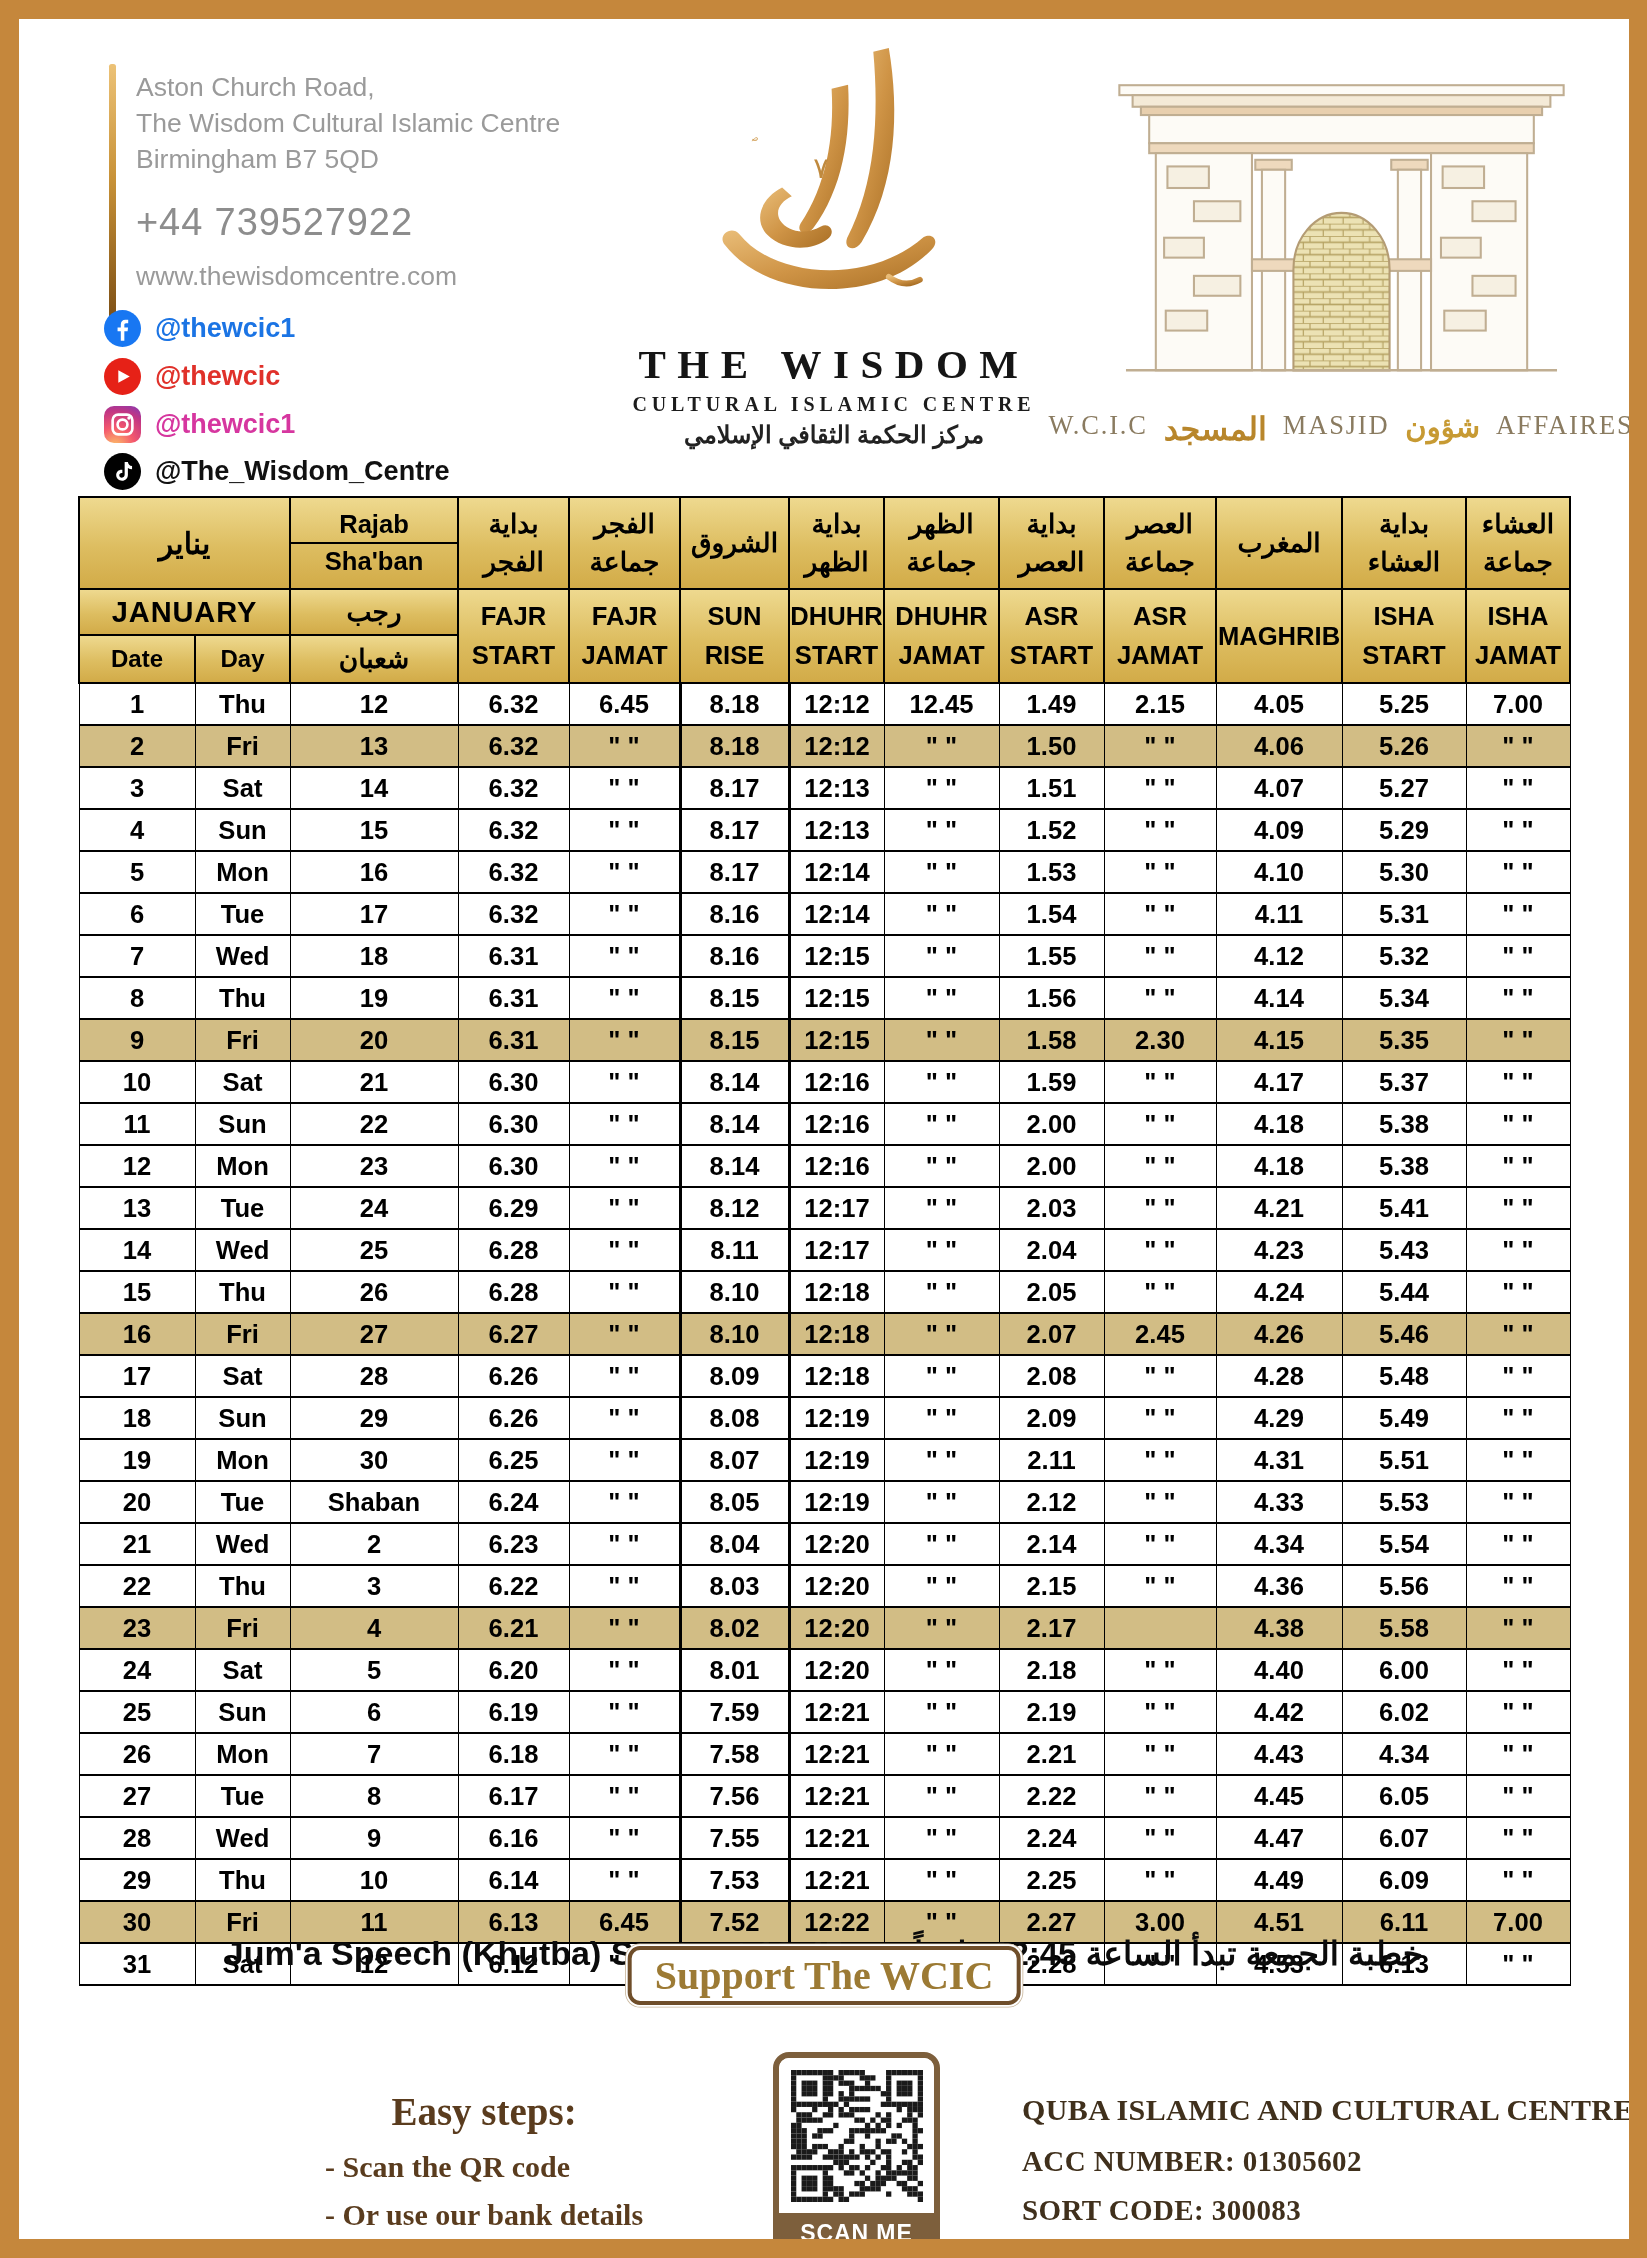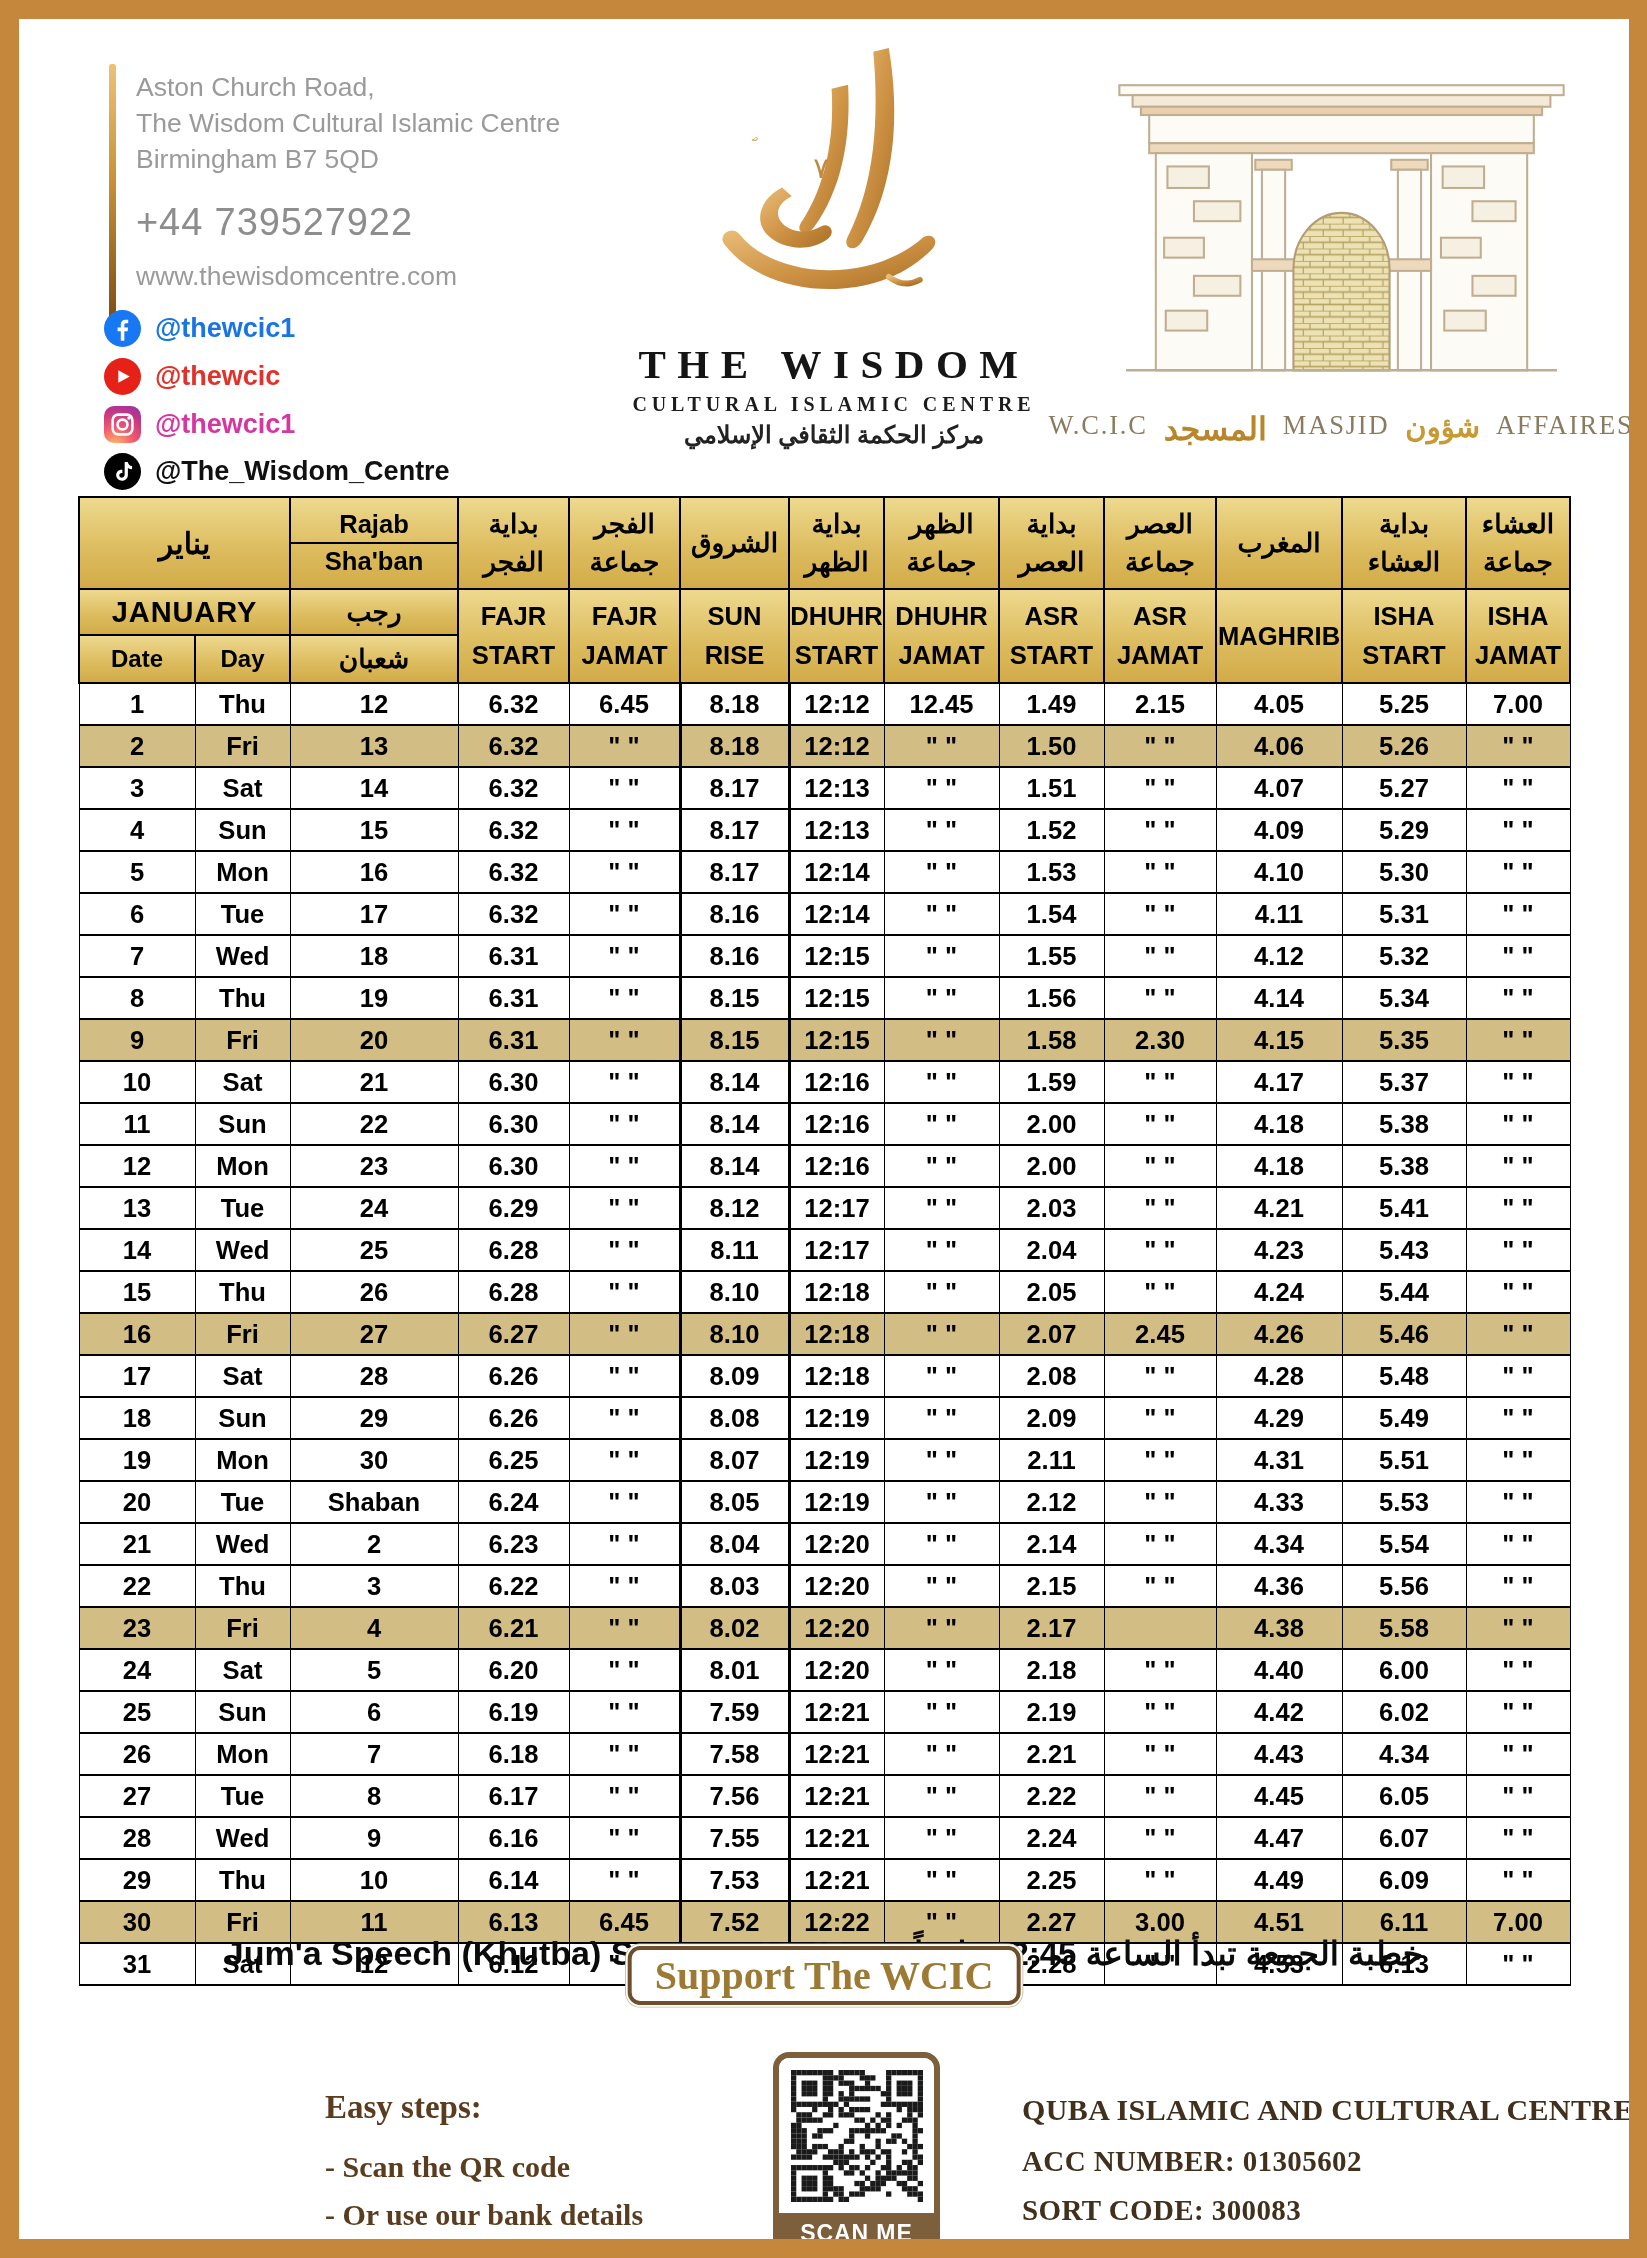--- a/index.html
+++ b/index.html
@@ -65,21 +65,21 @@
   .khutba{position:absolute;left:0;top:1934px;width:100%;text-align:center;white-space:nowrap;}
   .khutba .en{font-size:34px;font-weight:800;color:#0b0b0b;}
   .khutba .arab{font-size:33px;font-weight:800;color:#0b0b0b;margin-left:16px;}
   .support-box{position:absolute;left:50%;top:1946px;transform:translateX(-50%);
     background:#fff;border:4.4px solid #6f4e2a;border-radius:12.4px;padding:0 23px;
     box-shadow:0 0 0 1.8px #fff, 0 0 0 2.6px #c7b59a;}
   .support-box span{font-family:"Liberation Serif",serif;font-weight:bold;font-size:40px;
     color:#9c7a34;line-height:51px;white-space:nowrap;}
   .easy-steps{position:absolute;left:325px;top:2089px;color:#5a3c1e;
     font-family:"Liberation Serif",serif;font-weight:bold;}
-  .easy-steps .t{font-size:33px;margin-bottom:24px;}
+  .easy-steps .t{font-size:39px;margin-bottom:16px;text-align:center;}
   .easy-steps .s{font-size:30px;margin-bottom:14px;}
   .qr-frame{position:absolute;left:773px;top:2052px;width:155px;background:#fff;
     border:6.2px solid #7d5f3c;border-radius:16px;overflow:hidden;}
   .qr-white{background:#fff;padding:11.5px 11.5px 8.8px 11.5px;}
   .qr-bar{background:#7d5f3c;color:#fff;text-align:center;font-size:23px;font-weight:bold;
     letter-spacing:0.9px;padding:7px 0 8.8px 0;font-family:"Liberation Sans",sans-serif;}
   .bank{position:absolute;left:1022px;top:2093px;color:#40301c;
     font-family:"Liberation Serif",serif;font-weight:bold;}
   .bank .b1{font-size:30px;margin-bottom:17.6px;letter-spacing:0.4px;}
   .bank .b2,.bank .b3{font-size:29px;margin-bottom:16px;letter-spacing:0.4px;}

